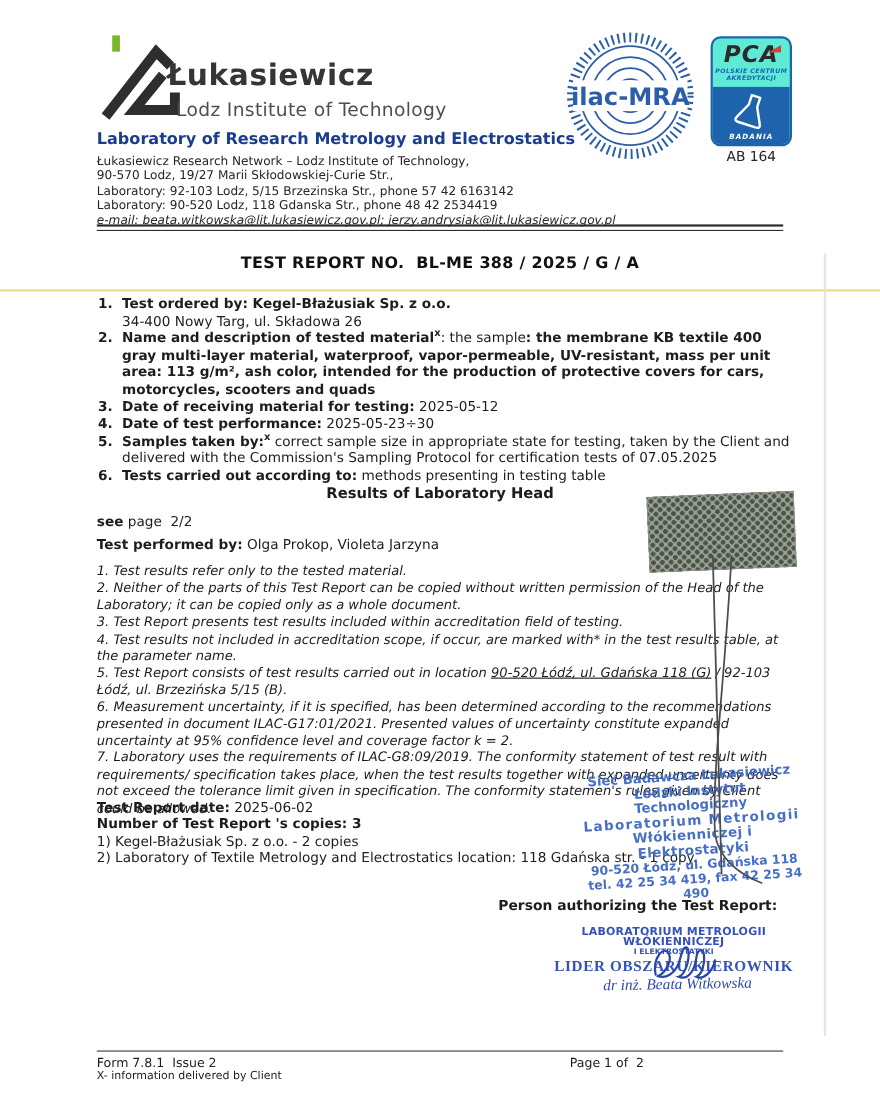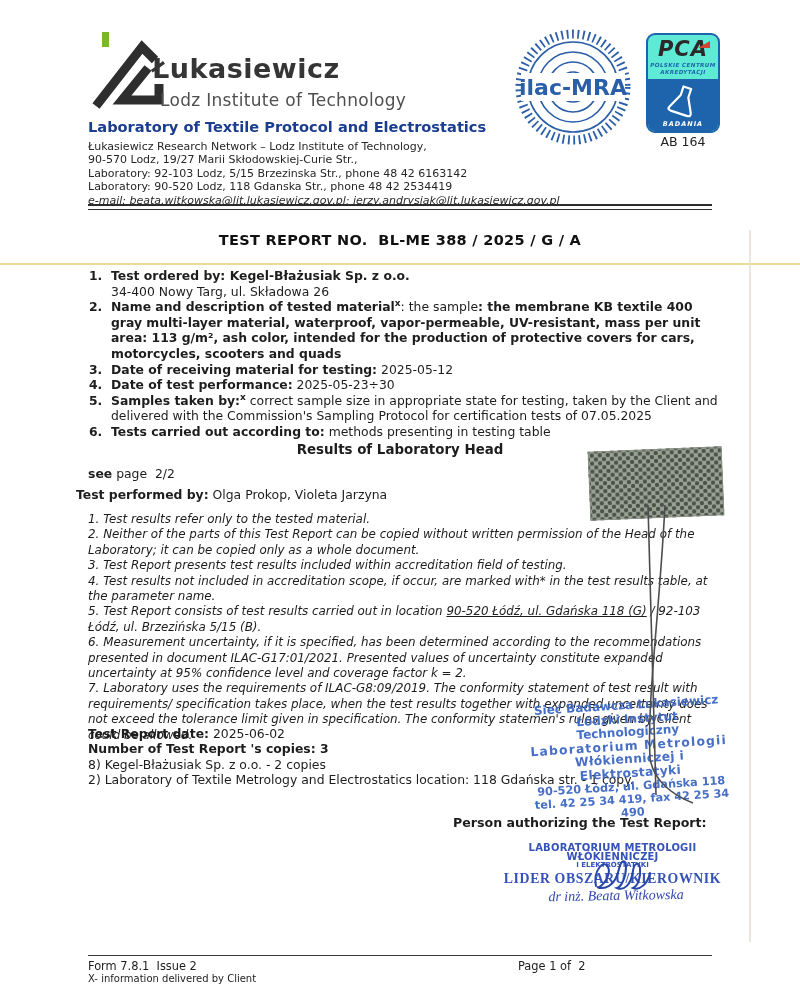--- a/index.html
+++ b/index.html
@@ -32,21 +32,21 @@
   .scan-vline{left:749px;top:230px;width:2px;height:712px;background:#e3e0d8;opacity:.8;}
   
   .items{left:88px;top:268px;width:630px;font-size:12.4px;line-height:15.6px;}
   .item{position:relative;padding-left:23px;}
   .item .num{position:absolute;left:1px;font-weight:700;}
   .b{font-weight:700;}
   sup.x{font-size:9px;font-weight:700;vertical-align:super;line-height:0;}
   
   .results-head{left:0;top:442px;width:800px;text-align:center;font-size:13.4px;font-weight:700;}
   .see-line{left:88px;top:466px;font-size:12.4px;white-space:pre-wrap;}
-  .performed{left:76px;top:487px;font-size:12.4px;}
+  .performed{left:88px;top:487px;font-size:12.4px;}
   
   .swatch{left:589px;top:449px;width:134px;height:69px;transform:rotate(-2.4deg);
     background-color:#99a094;
     background-image:radial-gradient(#4b5248 1.9px,transparent 2.4px),radial-gradient(#4b5248 1.9px,transparent 2.4px);
     background-size:8px 8px;background-position:0 0,4px 4px;
     box-shadow:0 0 0 1px #8a9186 inset;z-index:2;}
   
   .notes{left:88px;top:512px;width:634px;font-size:11.9px;font-style:italic;line-height:15.4px;color:#1c1c1c;}
   .notes .u{text-decoration:underline;}
   
@@ -77,25 +77,25 @@
 
 <div class="page">
 
   <svg class="abs" style="left:88px;top:32px;" width="80" height="78" viewBox="0 0 80 78">
     <rect x="14" y="0" width="7" height="15" fill="#7ab829"></rect>
     <path d="M8 74 L54 15 L67 28" fill="none" stroke="#2e2e2e" stroke-width="9" stroke-linejoin="miter"></path>
     <path d="M60 36 L34 68 L71 68 L71 52" fill="none" stroke="#2e2e2e" stroke-width="9" stroke-linejoin="miter"></path>
   </svg>
   <div class="abs brand">Łukasiewicz</div>
   <div class="abs brand-sub">Lodz Institute of Technology</div>
-  <div class="abs lab-title">Laboratory of Textile Protocol and Electrostatics</div>
+  <div class="abs lab-title">Laboratory of Research Metrology and Electrostatics</div>
   <div class="abs addr">
     <div>Łukasiewicz Research Network – Lodz Institute of Technology,</div>
     <div>90-570 Lodz, 19/27 Marii Skłodowskiej-Curie Str.,</div>
-    <div>Laboratory: 92-103 Lodz, 5/15 Brzezinska Str., phone 48 42 6163142</div>
+    <div>Laboratory: 92-103 Lodz, 5/15 Brzezinska Str., phone 57 42 6163142</div>
     <div>Laboratory: 90-520 Lodz, 118 Gdanska Str., phone 48 42 2534419</div>
     <div class="email-line"><span>e-mail: </span><span> beata.witkowska@lit.lukasiewicz.gov.pl;  jerzy.andrysiak@lit.lukasiewicz.gov.pl</span></div>
   </div>
   <div class="abs dbl-rule"></div>
 
   <svg class="abs ilac" width="120" height="120" viewBox="0 0 120 120">
     <circle cx="60" cy="60" r="53" fill="none" stroke="#2b5ea8" stroke-width="9" stroke-dasharray="1.8 3.6"></circle>
     <circle cx="60" cy="60" r="45" fill="none" stroke="#2b5ea8" stroke-width="1.6"></circle>
     <circle cx="60" cy="60" r="35" fill="none" stroke="#2b5ea8" stroke-width="1.6"></circle>
     <circle cx="60" cy="60" r="25" fill="none" stroke="#2b5ea8" stroke-width="1.6"></circle>
@@ -174,21 +174,21 @@
     <div class="s1a">Łódzki Instytut Technologiczny</div>
     <div class="s1b">Laboratorium Metrologii</div>
     <div class="s1c">Włókienniczej i Elektrostatyki</div>
     <div class="s1d">90-520 Łódź, ul. Gdańska 118</div>
     <div class="s1d">tel. 42 25 34 419, fax 42 25 34 490</div>
   </div>
 
   <div class="abs report-info">
     <div><span class="b">Test Report date:</span><span> 2025-06-02</span></div>
     <div class="b">Number of Test Report 's copies: 3</div>
-    <div>8) Kegel-Błażusiak Sp. z o.o. - 2 copies</div>
+    <div>1) Kegel-Błażusiak Sp. z o.o. - 2 copies</div>
     <div>2) Laboratory of Textile Metrology and Electrostatics location: 118 Gdańska str. - 1 copy.</div>
   </div>
 
   <div class="abs auth-head">Person authorizing the Test Report:</div>
   <div class="abs stamp2">
     <div class="t1">LABORATORIUM METROLOGII WŁÓKIENNICZEJ</div>
     <div class="t2">I ELEKTROSTATYKI</div>
     <div class="t3">LIDER OBSZARU/KIEROWNIK</div>
   </div>
   <svg class="abs sig-svg" width="80" height="42" viewBox="0 0 80 42">

